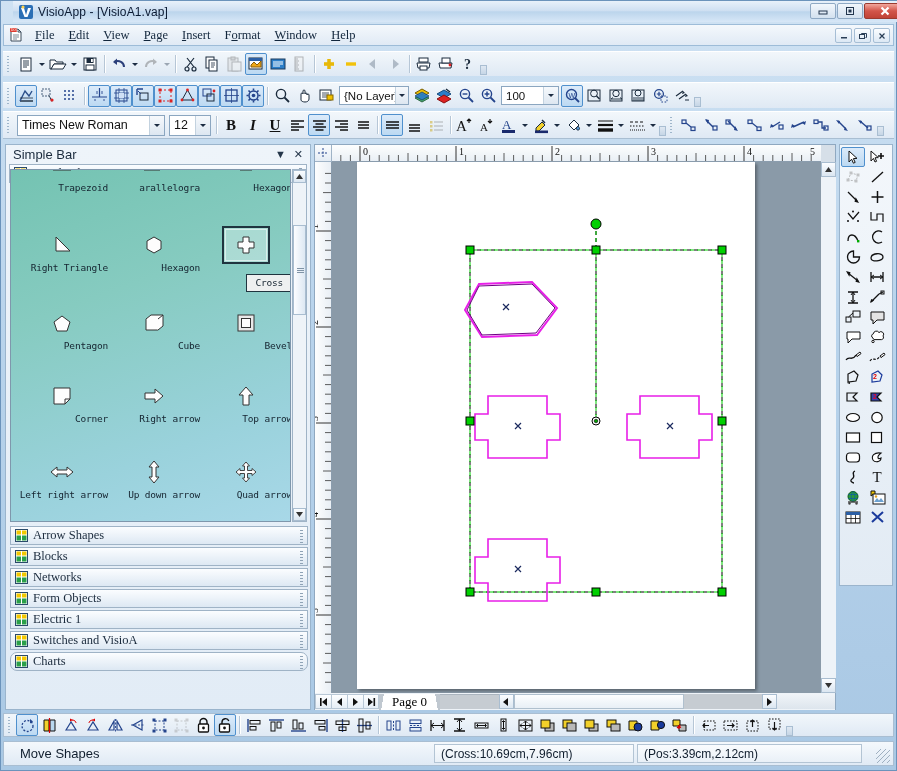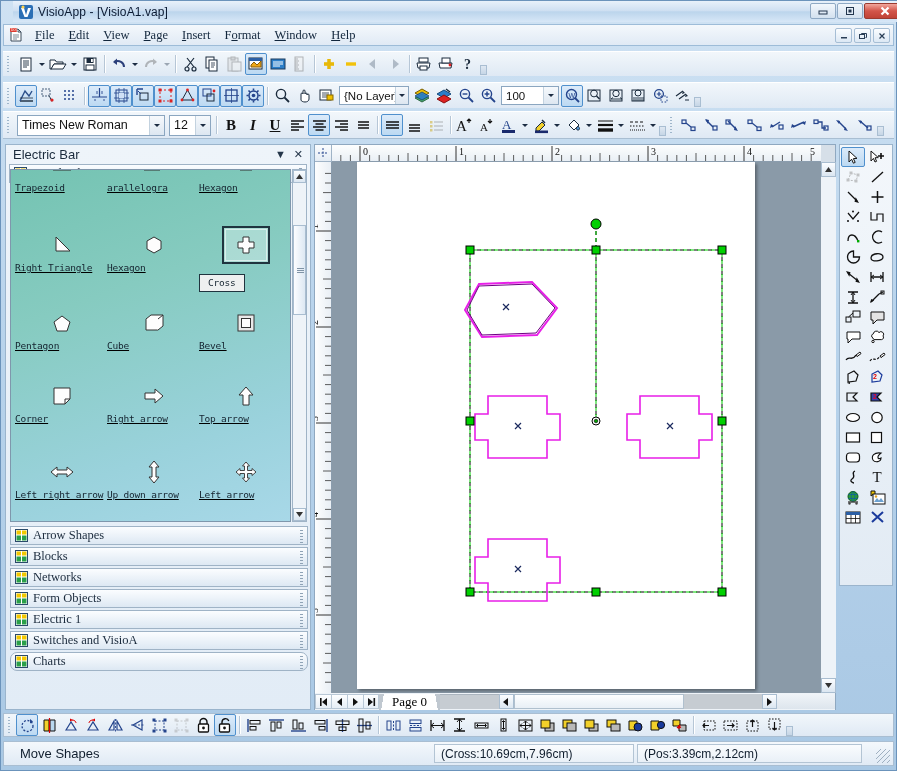--- a/index.html
+++ b/index.html
@@ -129,21 +129,21 @@
     background:#eef3f8; border:1px solid #9fb3c6;
   }
   .sc-arrow{ width:13px;height:13px;background:linear-gradient(180deg,#fbfdff,#dbe6f1);
     border:1px solid #a9bdd0; display:flex;align-items:center;justify-content:center;}
   .sc-thumb{ position:absolute; left:0; top:55px; width:13px; height:90px;
     background:linear-gradient(90deg,#fcfdff,#dde8f3); border:1px solid #a9bdd0;}
   .sc-thumb::after{ content:""; position:absolute; left:3px; top:42px; width:7px;height:5px;
     background-image:repeating-linear-gradient(180deg,#7f93a6 0 1px,transparent 1px 2px);}
 
   .shape-grid{ position:relative; width:100%; height:100%; }
-  .shape-cell{ position:absolute; width:93px; text-align:left;text-decoration:underline; }
+  .shape-cell{ position:absolute; width:93px; text-align:right; }
   .shape-cell .glyph{ height:34px; display:flex;align-items:center;justify-content:center;}
   .shape-cell .cap{
     font-family:"DejaVu Sans Mono", monospace; font-size:9.5px; color:#14232f;
     line-height:12px; letter-spacing:-0.2px;
   }
   .shape-cell.selected .glyph{
     border:2px solid #20343f; background:rgba(255,255,255,0.30);
     width:44px;height:34px;margin:0 auto; box-sizing:content-box;
     outline:1px solid rgba(255,255,255,.55); outline-offset:-4px;
   }
@@ -825,21 +825,21 @@
             <path d="M12 10L4 3" stroke="#24448c" stroke-width="1.4"></path>
             <path d="M2 2l4 1-1 3z" fill="#24448c"></path>
             <rect x="11" y="8" width="4" height="4" fill="none" stroke="#24448c" stroke-width="1.2"></rect>
           </svg>
         </div>
     <div class="tb-end"></div>
   </div>
 
   <div class="toolbox">
     <div class="tbx-head">
-      <span>Electric Bar</span>
+      <span>Simple Bar</span>
       <span class="hbtns">
         <span class="hb">▼</span>
         <span class="hb">✕</span>
       </span>
     </div>
 
     <div class="cat-bar">
       <span class="cicon">
         <svg width="13" height="13" viewBox="0 0 13 13">
               <rect x=".5" y=".5" width="12" height="12" fill="#fff" stroke="#2a4a6a"></rect>
@@ -975,21 +975,21 @@
                 </svg>
               </div>
           <div class="cap">Up down arrow</div>
         </div>
         <div class="shape-cell" style="left:188px; top:285px;">
           <div class="glyph">
             <svg width="24" height="24" viewBox="0 0 24 24">
                   <path d="M12 2l3.5 4H13.5v4.5H18V8.5L22 12l-4 3.5V13.5h-4.5V18h2L12 22l-3.5-4h2v-4.5H6v2L2 12l4-3.5v2h4.5V6H8.5z" fill="#fdfdfd" stroke="#333" stroke-width=".9"></path>
                 </svg>
               </div>
-          <div class="cap">Left arrow</div>
+          <div class="cap">Quad arrow</div>
         </div>
 
       </div>
     </div>
 
     <div class="sc-scrollbar">
       <div class="sc-arrow">
         <svg width="7" height="5" viewBox="0 0 7 5">
               <path d="M3.5 0 L7 5 H0z" fill="#333"></path>
             </svg>

